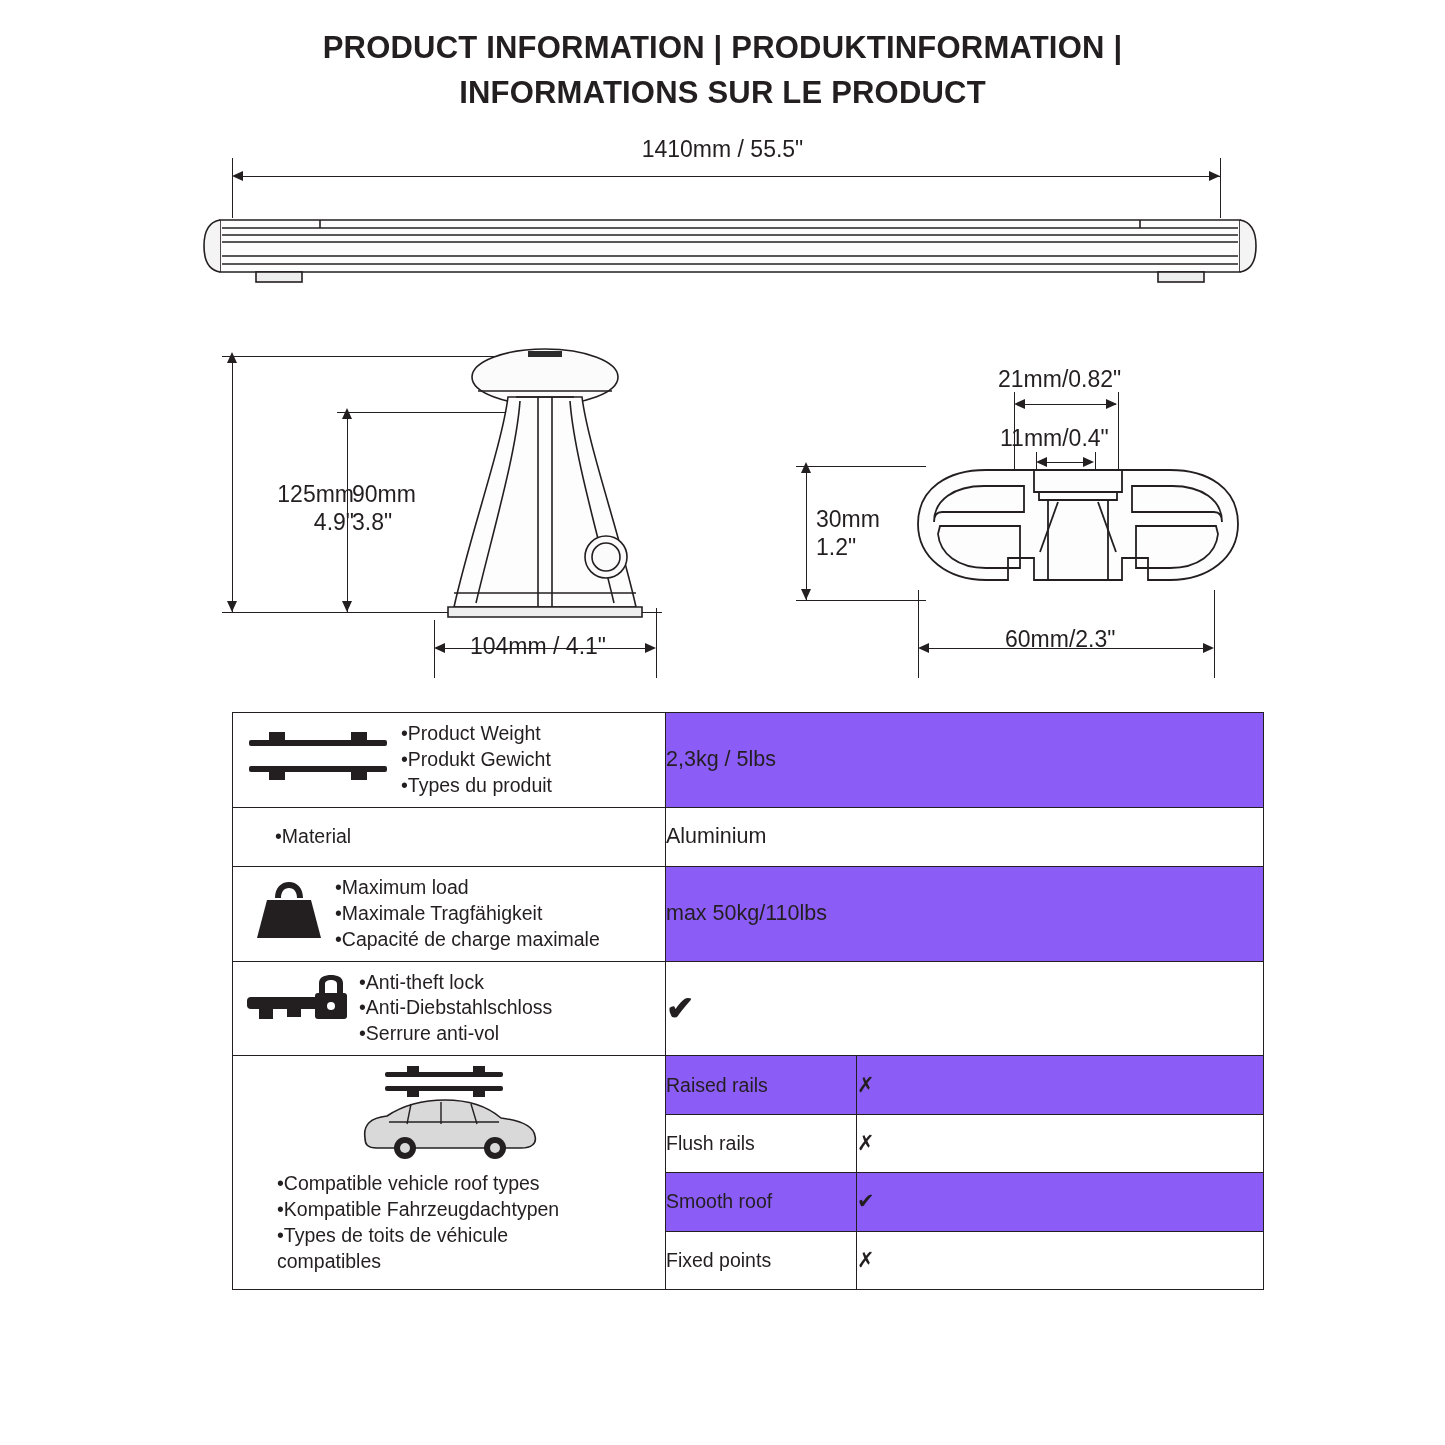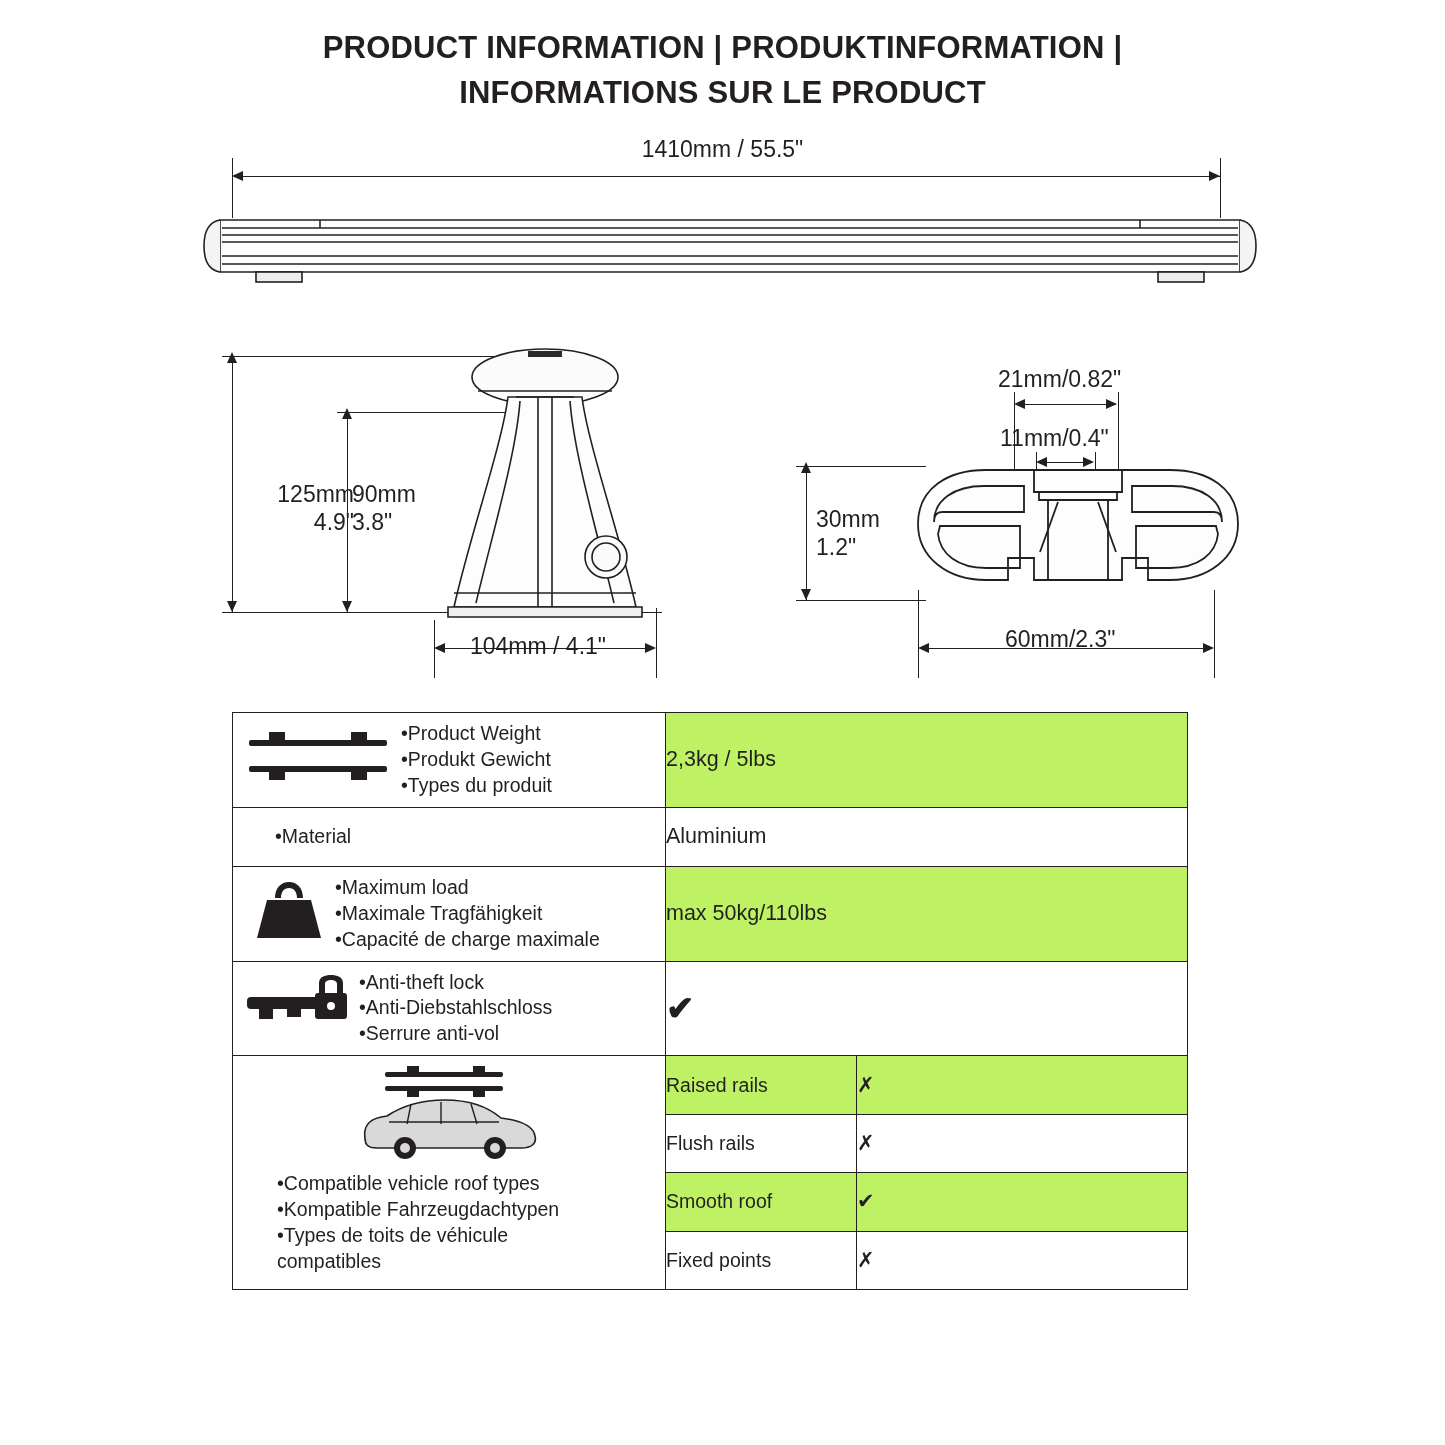--- a/index.html
+++ b/index.html
@@ -95,39 +95,39 @@
     line-height: 1.2;
     color: #231f20;
     white-space: nowrap;
   }
 
   
   .spec-table {
     position: absolute;
     left: 232px;
     top: 712px;
-    width: 956px;
+    width: 1032px;
     border-collapse: collapse;
     font-size: 19.5px;
   }
   .spec-table td {
     border: 1px solid #231f20;
     vertical-align: middle;
     padding: 0;
   }
   .label-cell {
     width: 432px;
     position: relative;
     height: 92px;
   }
   .value-cell {
     padding-left: 22px;
     font-size: 21.5px;
   }
-  .shaded { background: #bef264; }
+  .shaded { background: #8b5cf6; }
   .bullets {
     font-size: 19.5px;
     line-height: 1.33;
   }
   .bullets div { white-space: nowrap; }
 
   .icon-box {
     display: inline-block;
     vertical-align: middle;
   }

